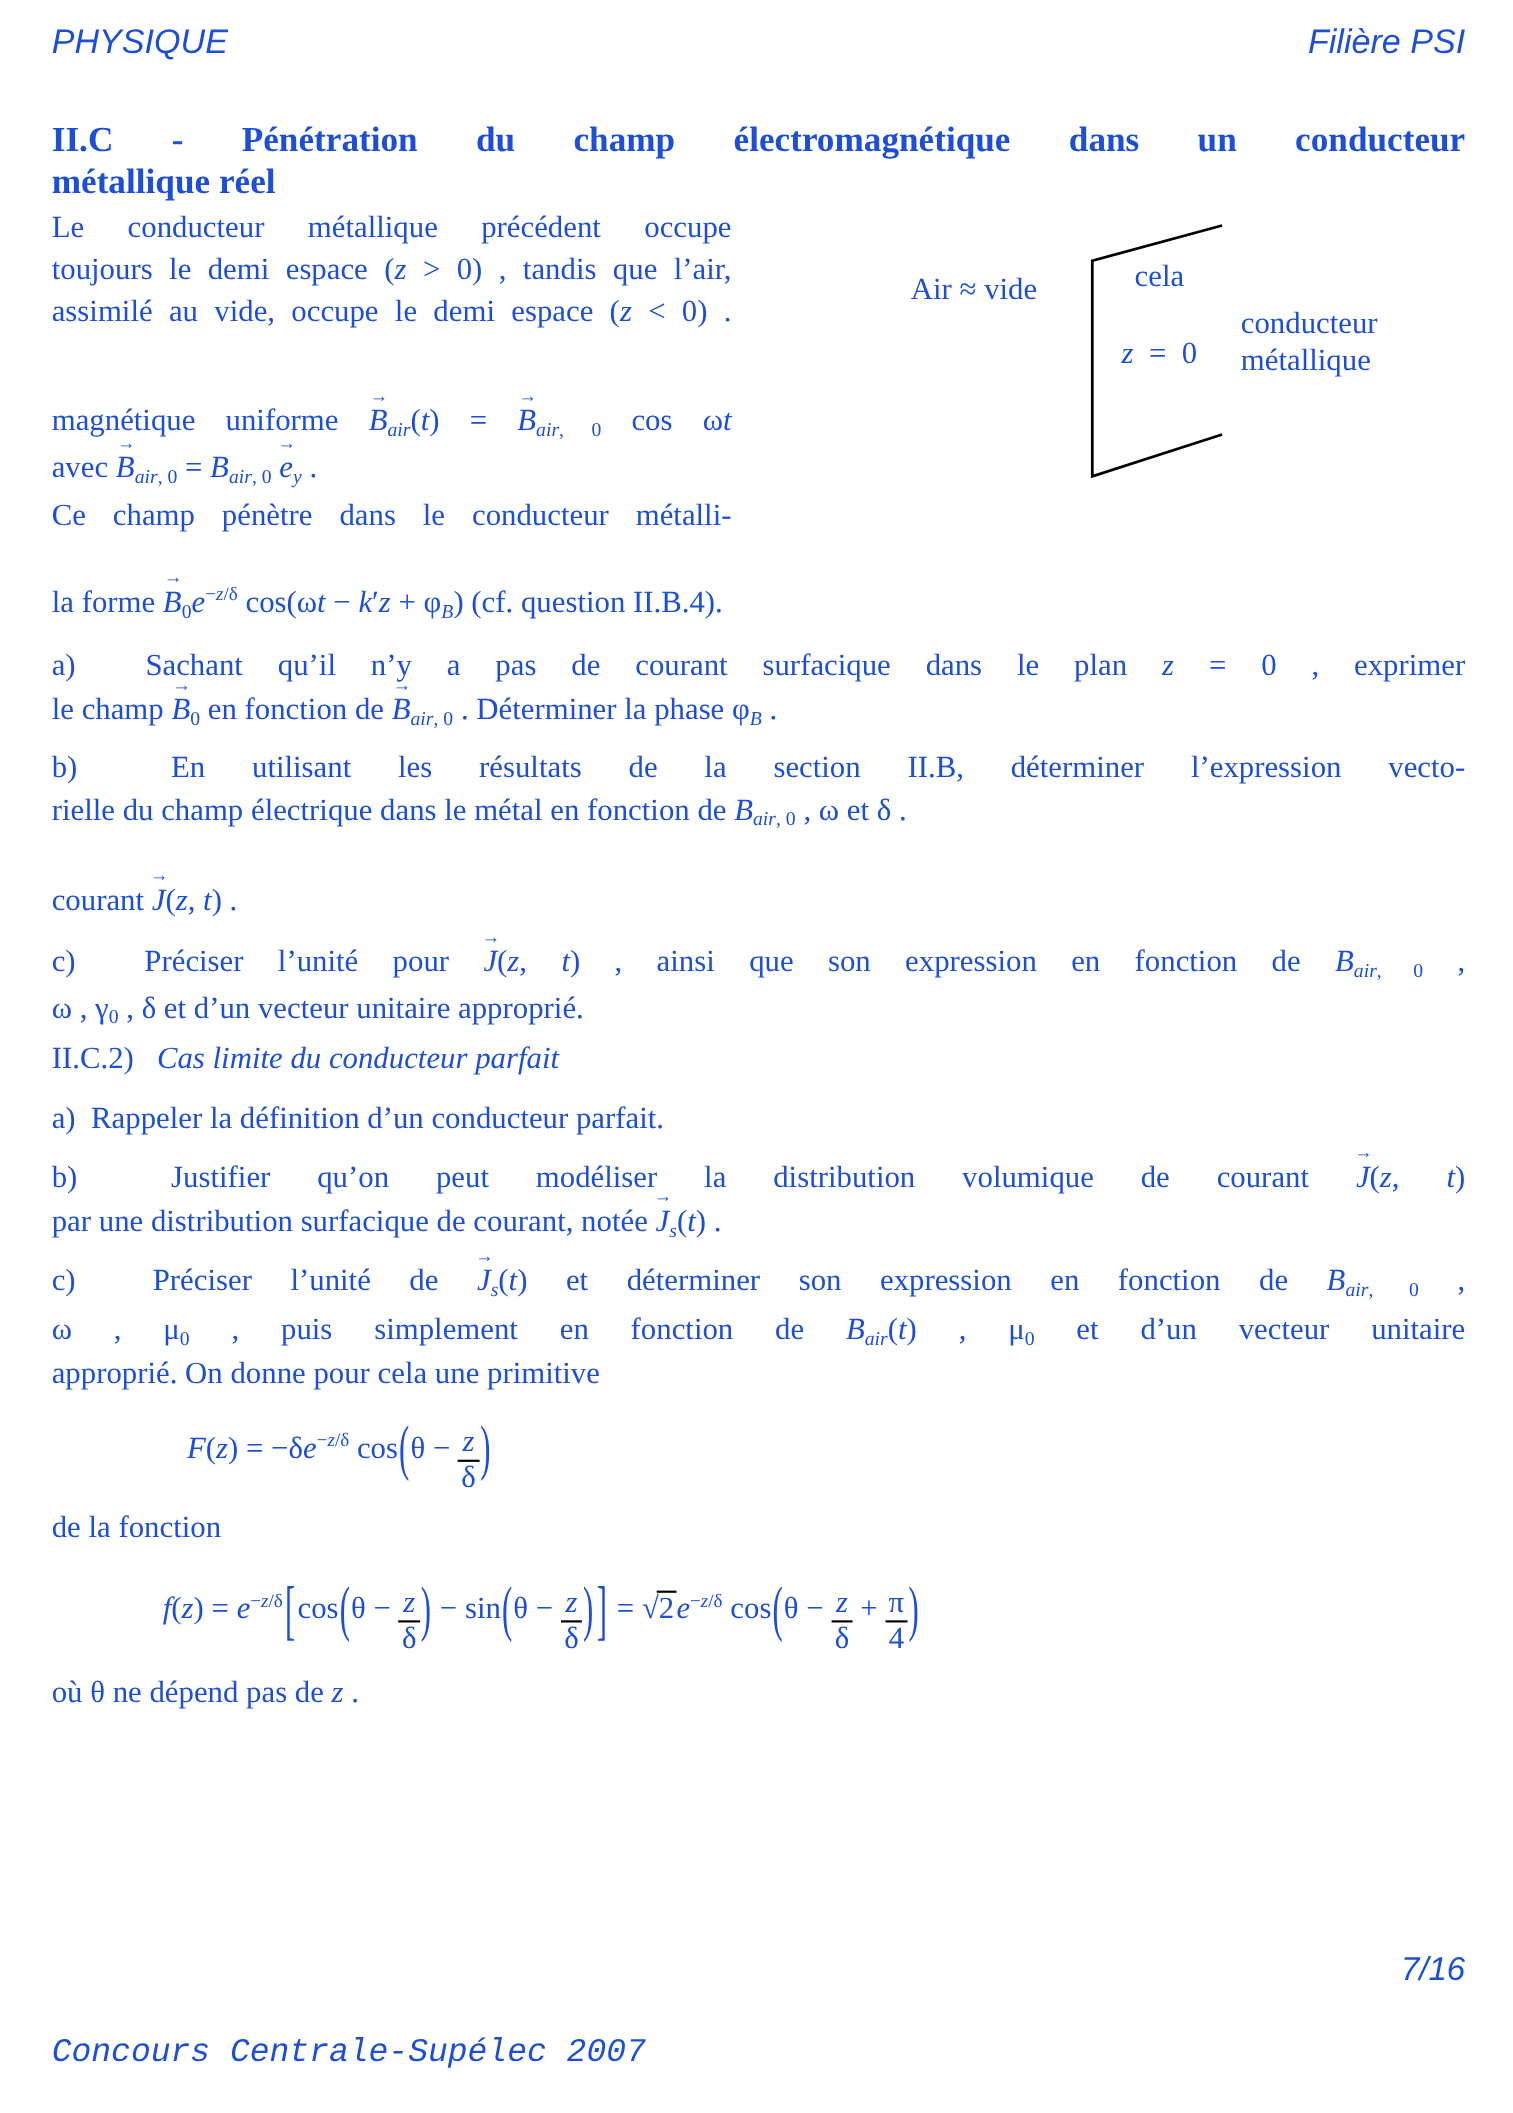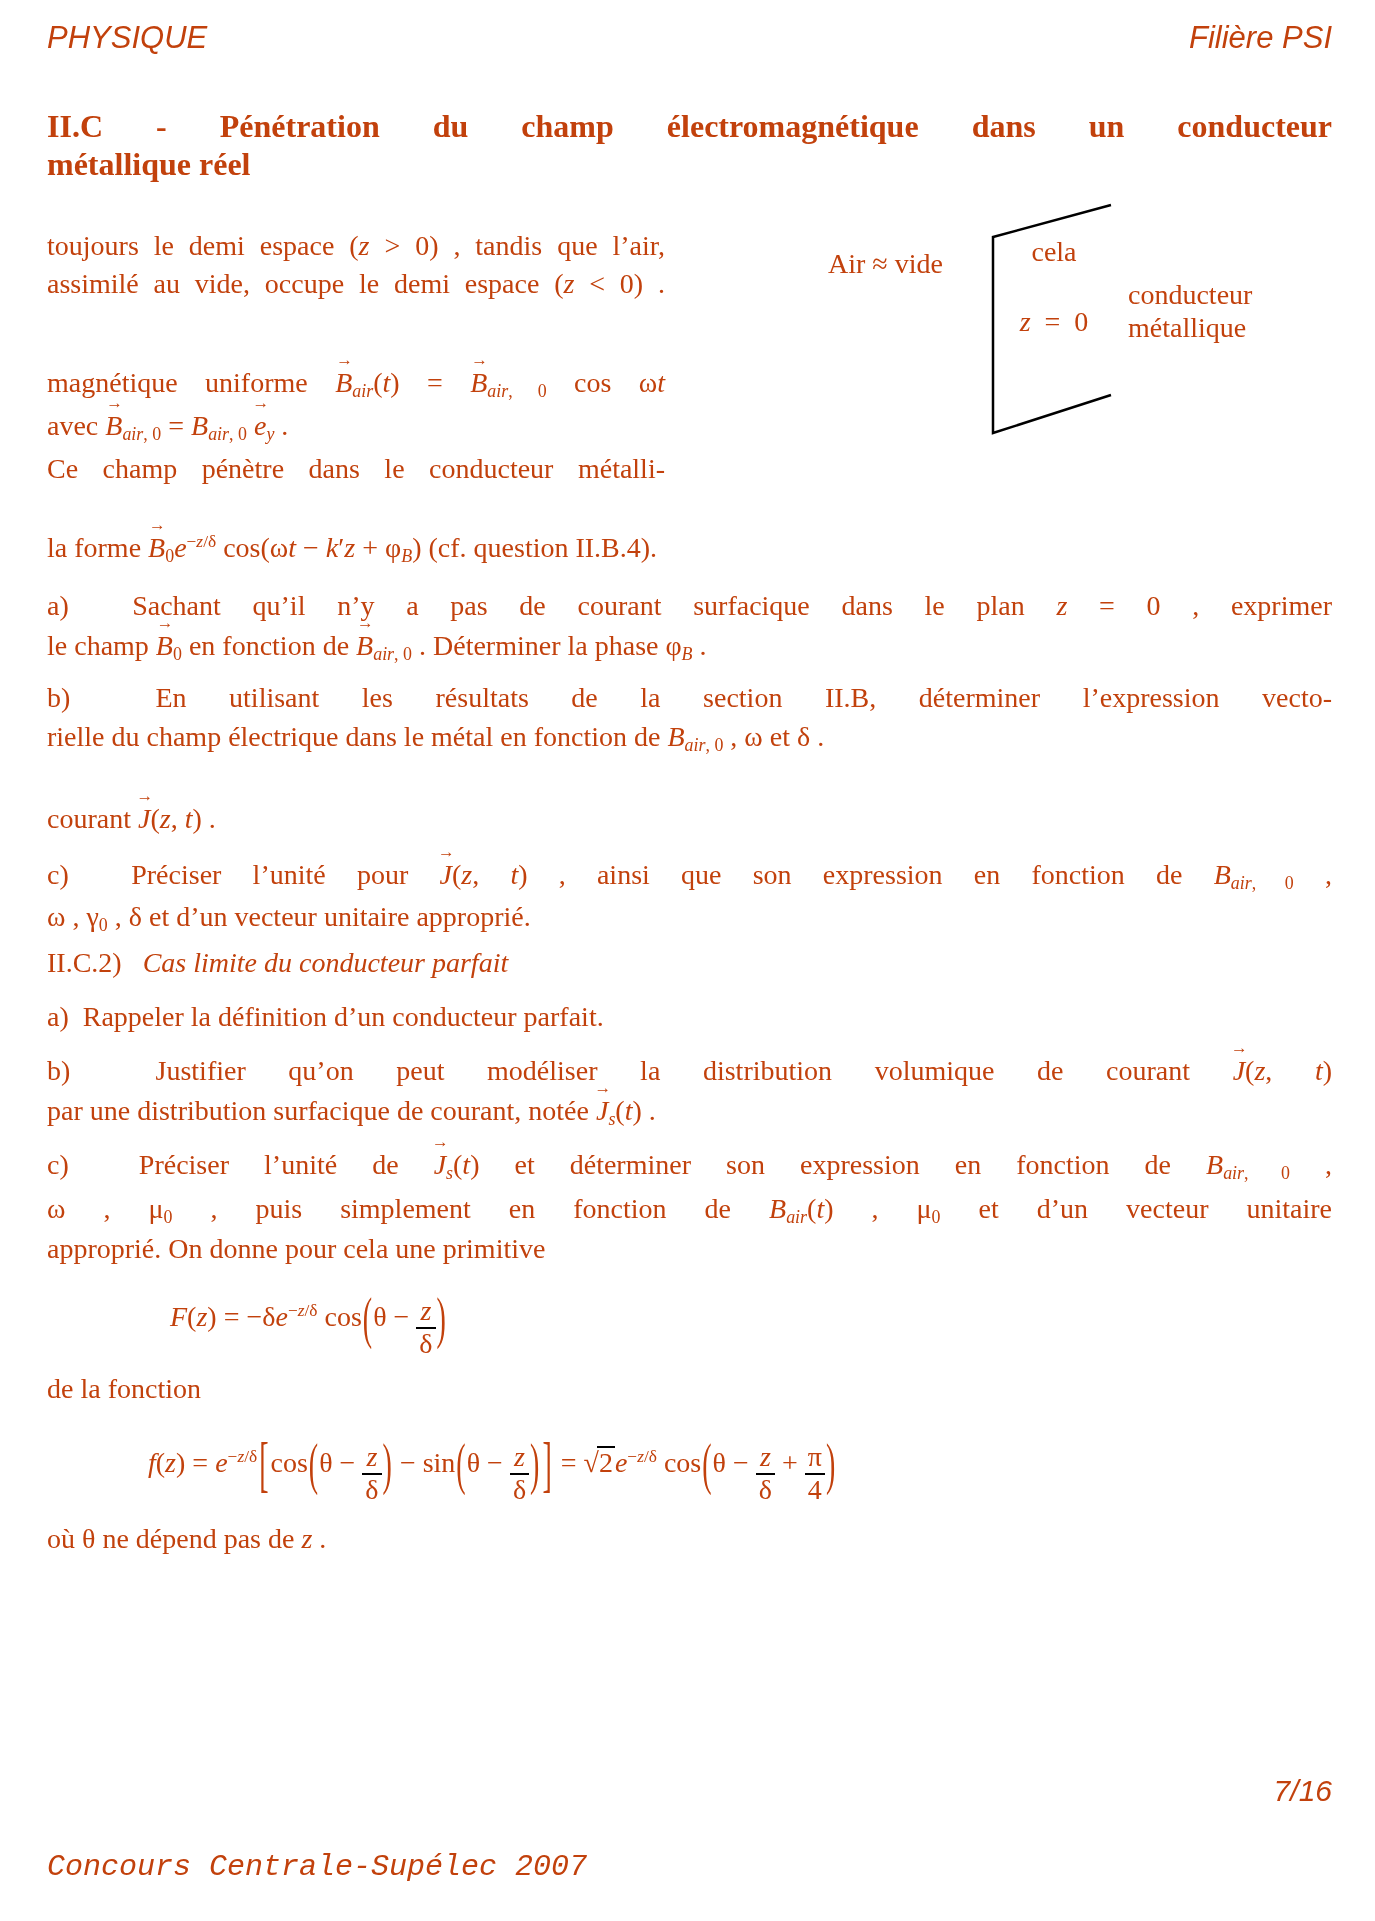--- a/index.html
+++ b/index.html
@@ -1,20 +1,20 @@
 <!DOCTYPE html>
 <html lang="fr"><head>
 <meta charset="utf-8">
 <style>
   html,body{margin:0;padding:0;background:#ffffff;}
   .page{
     position:relative;
     width:1375px;height:1921px;
     background:#ffffff;
-    color:#c2410c;
+    color:#1d4ed8;
     font-family:"Liberation Serif","DejaVu Serif",serif;
     overflow:hidden;
   }
   
   .sans{
     font-family:"Liberation Sans","DejaVu Sans",sans-serif;
     font-style:italic;
     font-size:31px;
   }
   .abs{position:absolute;}
@@ -80,20 +80,21 @@
     <svg width="500" height="270" viewBox="0 0 500 270">
       <path d="M283,15 L165,47 L165,243 L283,205" fill="none" stroke="#000" stroke-width="2.5"></path>
     </svg>
     <div class="lbl" style="left:0px;top:57px;">Air ≈ vide</div>
     <div class="lbl" style="left:170px;top:45px;width:112px;text-align:center;">cela</div>
     <div class="lbl" style="left:170px;top:115px;width:112px;text-align:center;"><i>z</i>&nbsp;&nbsp;=&nbsp;&nbsp;0</div>
     <div class="lbl" style="left:300px;top:88px;">conducteur</div>
     <div class="lbl" style="left:300px;top:121px;">métallique</div>
   </div>
 
+  <div class="line narrow just" style="top:188px">Le conducteur métallique précédent occupe</div>
   <div class="line narrow just" style="top:227px">toujours le demi espace (<i>z</i> &gt; 0) , tandis que l’air,</div>
   <div class="line narrow just" style="top:265px">assimilé au vide, occupe le demi espace (<i>z</i> &lt; 0) .</div>
   <div class="line narrow just" style="top:364px">magnétique uniforme <span class="vec"><span class="va">→</span><i>B</i></span><sub><i>air</i></sub>(<i>t</i>) = <span class="vec"><span class="va">→</span><i>B</i></span><sub><i>air</i>, 0</sub> cos ω<i>t</i></div>
   <div class="line narrow" style="top:407px">avec <span class="vec"><span class="va">→</span><i>B</i></span><sub><i>air</i>, 0</sub> = <i>B</i><sub><i>air</i>, 0</sub> <span class="vec"><span class="va">→</span><i>e</i></span><sub><i>y</i></sub> .</div>
   <div class="line narrow just" style="top:450px">Ce champ pénètre dans le conducteur métalli-</div>
   <div class="line full" style="top:529px">la forme <span class="vec"><span class="va">→</span><i>B</i></span><sub>0</sub><i>e</i><sup>−<i>z</i>/δ</sup> cos(ω<i>t</i> − <i>k</i>′<i>z</i> + φ<sub><i>B</i></sub>)  (cf. question II.B.4).</div>
   <div class="line full just" style="top:587px">a)&nbsp;&nbsp;Sachant qu’il n’y a pas de courant surfacique dans le plan <i>z</i> = 0 , exprimer</div>
   <div class="line full" style="top:627px">le champ <span class="vec"><span class="va">→</span><i>B</i></span><sub>0</sub> en fonction de <span class="vec"><span class="va">→</span><i>B</i></span><sub><i>air</i>, 0</sub> . Déterminer la phase φ<sub><i>B</i></sub> .</div>
   <div class="line full just" style="top:679px">b)&nbsp;&nbsp;En utilisant les résultats de la section II.B, déterminer l’expression vecto-</div>
   <div class="line full" style="top:718px">rielle du champ électrique dans le métal en fonction de <i>B</i><sub><i>air</i>, 0</sub> , ω et δ .</div>

